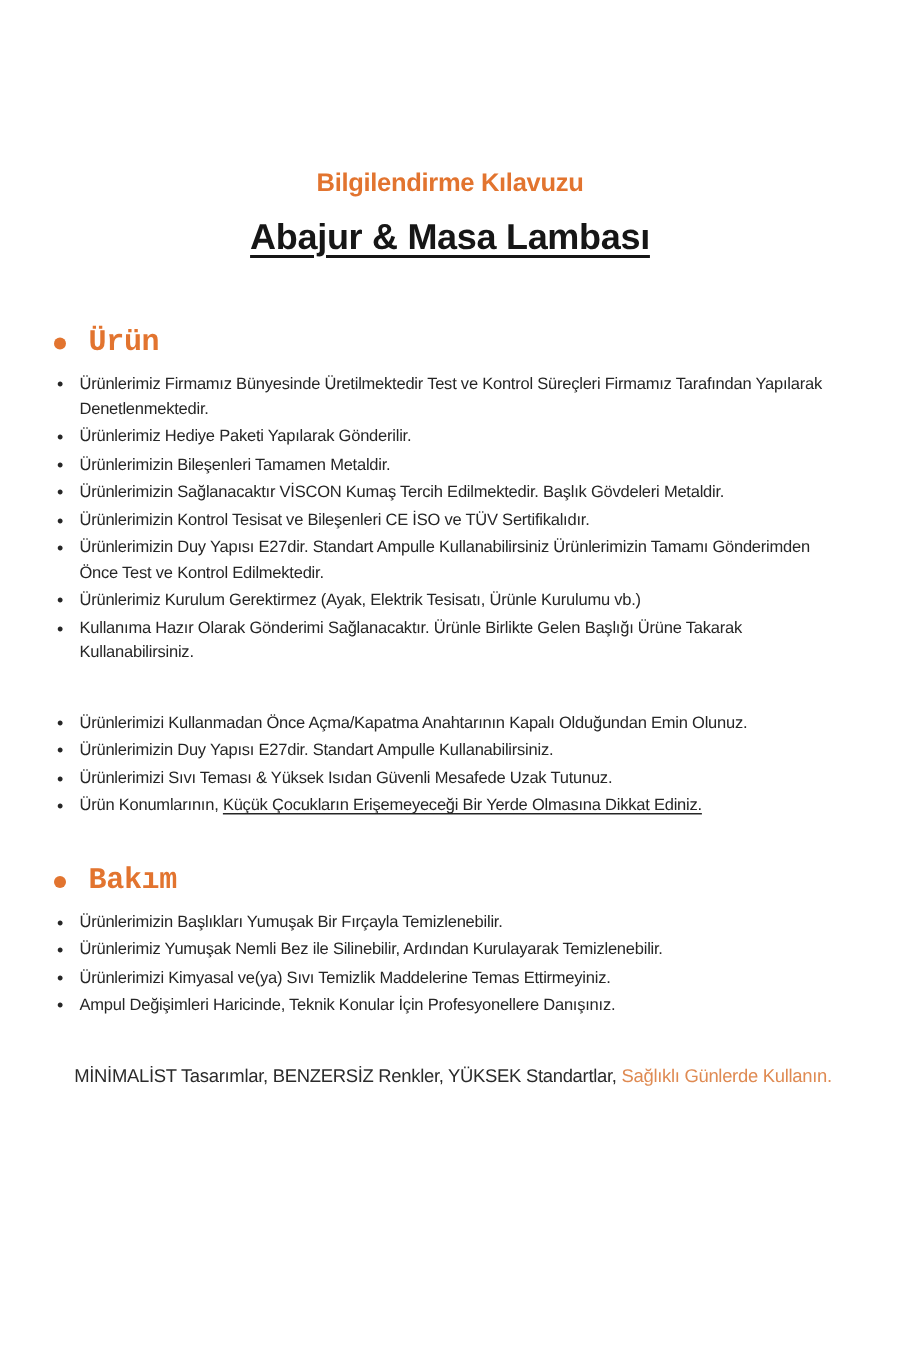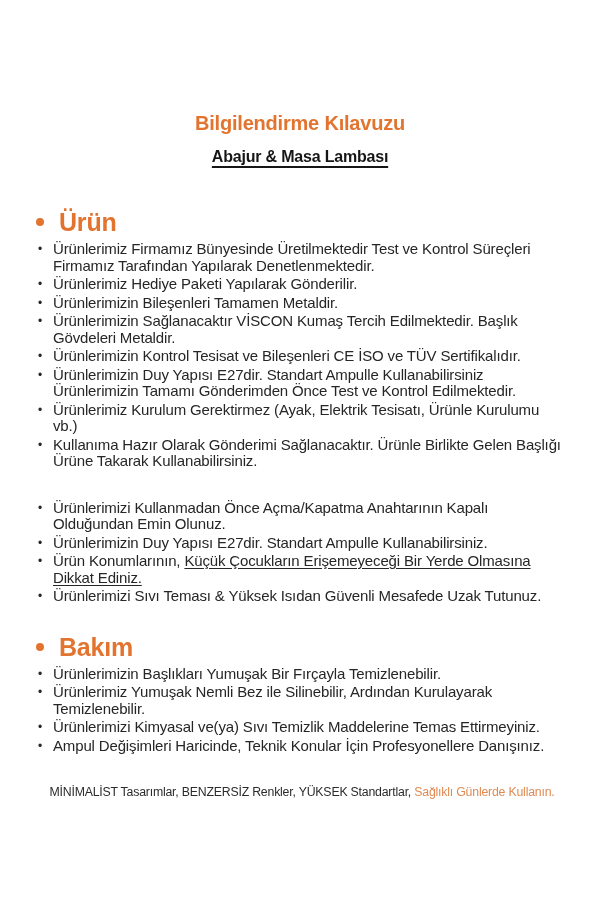--- a/index.html
+++ b/index.html
@@ -13,29 +13,29 @@
     overflow: hidden;
   }
   .page {
     width: 600px;
     height: 900px;
     padding: 112px 36px 0 36px;
   }
   .guide-title {
     margin: 0;
     text-align: center;
-    font-size: 20px;
+    font-size: 17px;
     font-weight: bold;
     color: var(--accent, #e2742f);
     letter-spacing: -0.2px;
   }
   .product-title {
     margin: 13px 0 0 0;
     text-align: center;
-    font-size: 16px;
+    font-size: 24px;
     font-weight: bold;
     color: #161616;
     text-decoration: underline;
     text-decoration-thickness: 2px;
     text-underline-offset: 4px;
     letter-spacing: -0.2px;
   }
   .section { margin-top: 44px; }
   .section + .section { margin-top: 30px; }
   .sec-head {
@@ -46,33 +46,34 @@
   .sec-bullet {
     width: 8px;
     height: 8px;
     border-radius: 50%;
     background: var(--accent, #e2742f);
     margin-right: 15px;
     flex: 0 0 auto;
   }
   .sec-title {
     color: var(--accent, #e2742f);
-    font-size: 25px;
+    font-size: 20px;
     font-weight: bold;
     letter-spacing: -0.2px;
+    font-family: Liberation Mono, monospace;
   }
   ul.items {
     list-style: none;
     margin: 7px 0 0 0;
     padding: 0;
   }
   ul.items li {
     position: relative;
     padding-left: 17px;
-    font-size: 15px;
+    font-size: 11px;
     line-height: 16.5px;
     letter-spacing: -0.15px;
     margin-top: 2px;
     color: var(--text, #262626);
   }
   ul.items li::before {
     content: "\2022";
     position: absolute;
     left: 2px;
     top: 0;
@@ -117,22 +118,22 @@
       <li>Ürünlerimizin Duy Yapısı E27dir. Standart Ampulle Kullanabilirsiniz Ürünlerimizin Tamamı Gönderimden Önce Test ve Kontrol Edilmektedir.</li>
       <li>Ürünlerimiz Kurulum Gerektirmez (Ayak, Elektrik Tesisatı, Ürünle Kurulumu vb.)</li>
       <li>Kullanıma Hazır Olarak Gönderimi Sağlanacaktır. Ürünle Birlikte Gelen Başlığı Ürüne Takarak Kullanabilirsiniz.</li>
     </ul>
   </section>
 
   <section class="section">
     <ul class="items">
       <li>Ürünlerimizi Kullanmadan Önce Açma/Kapatma Anahtarının Kapalı Olduğundan Emin Olunuz.</li>
       <li>Ürünlerimizin Duy Yapısı E27dir. Standart Ampulle Kullanabilirsiniz.</li>
+      <li>Ürünlerimizi Sıvı Teması &amp; Yüksek Isıdan Güvenli Mesafede Uzak Tutunuz.</li>
       <li><span>Ürün Konumlarının, </span><span class="u">Küçük Çocukların Erişemeyeceği Bir Yerde Olmasına Dikkat Ediniz.</span></li>
-      <li>Ürünlerimizi Sıvı Teması &amp; Yüksek Isıdan Güvenli Mesafede Uzak Tutunuz.</li>
     </ul>
   </section>
 
   <section class="section">
     <div class="sec-head">
       <span class="sec-bullet"></span>
       <span class="sec-title">Bakım</span>
     </div>
     <ul class="items">
       <li>Ürünlerimizin Başlıkları Yumuşak Bir Fırçayla Temizlenebilir.</li>

